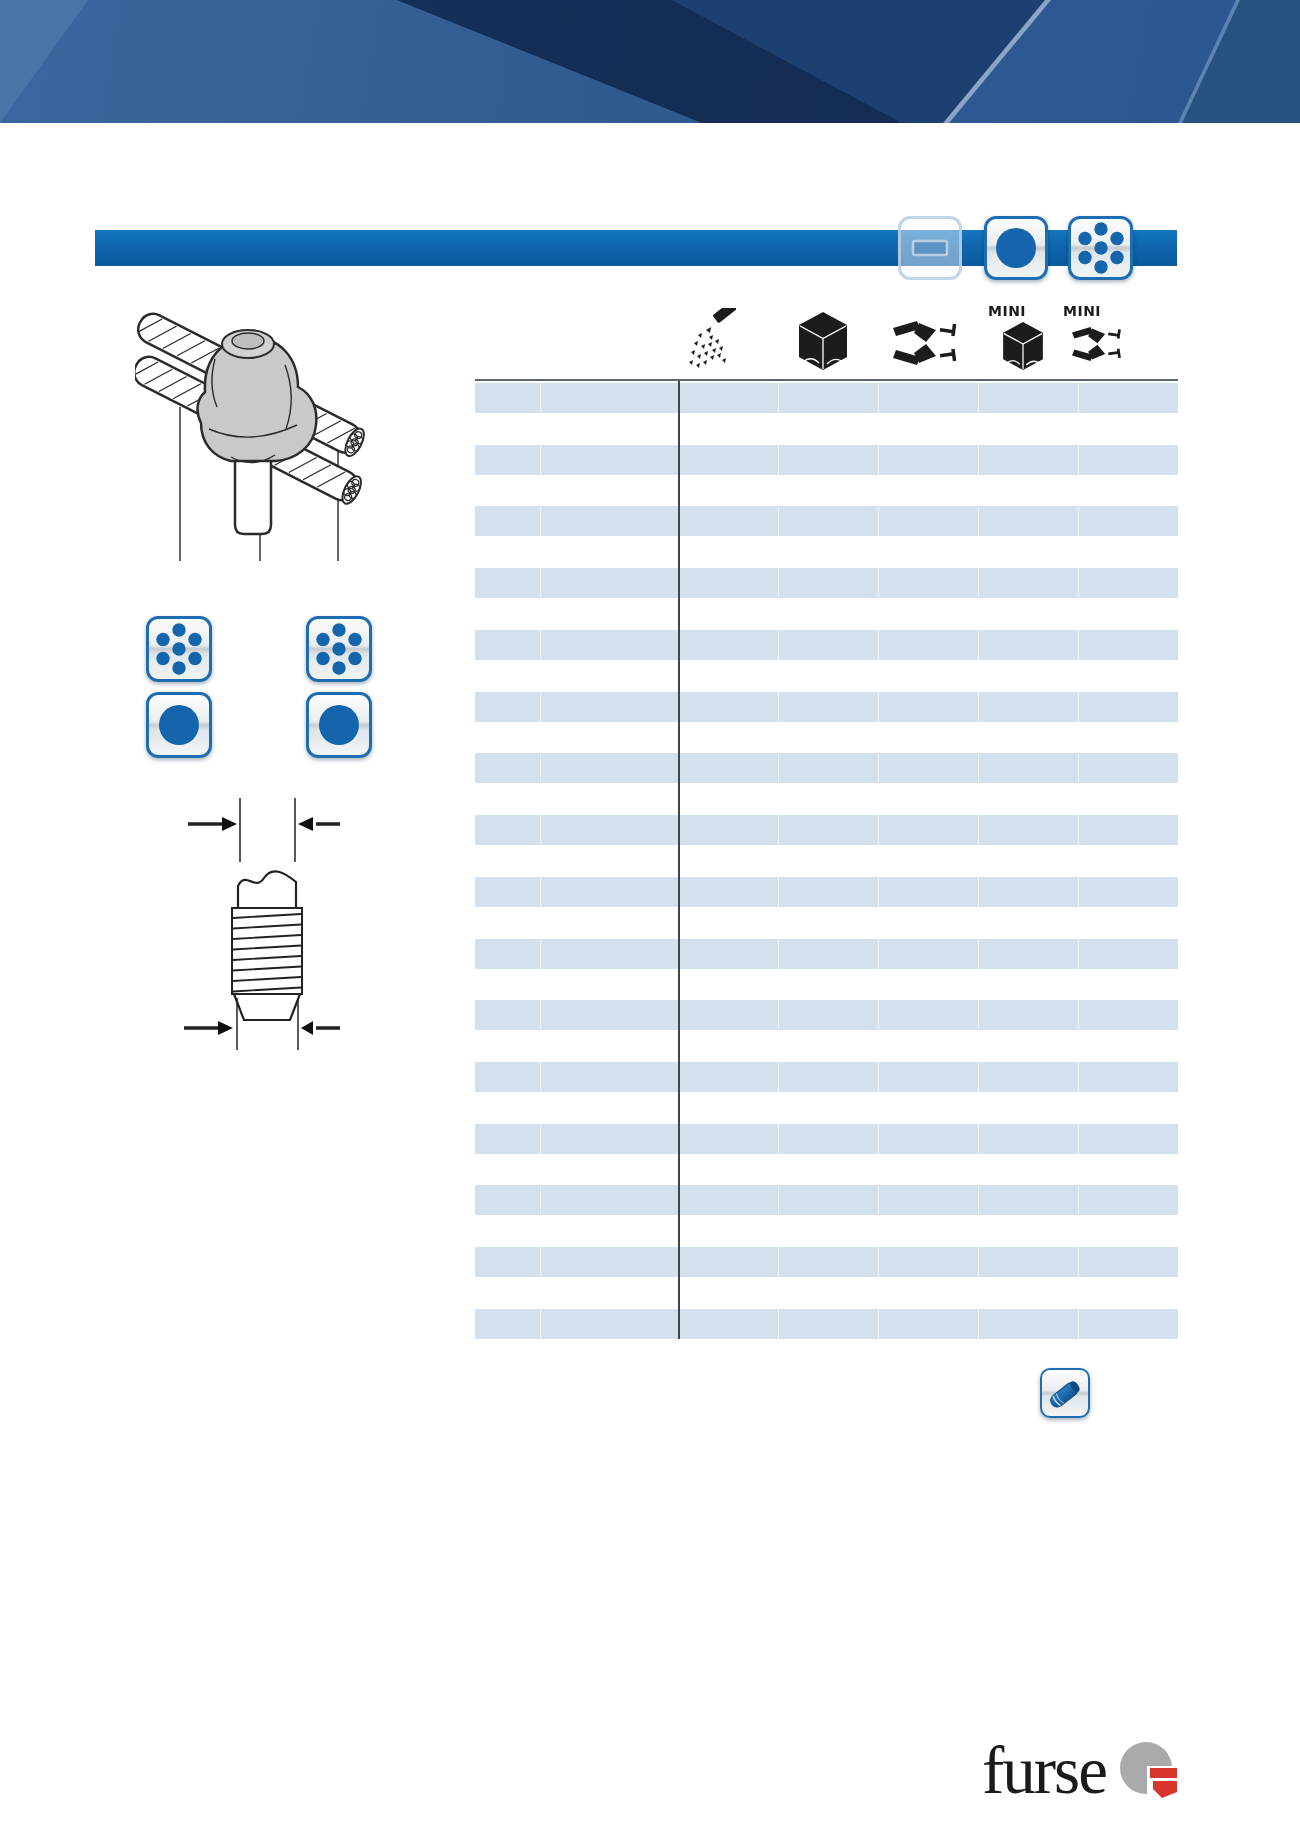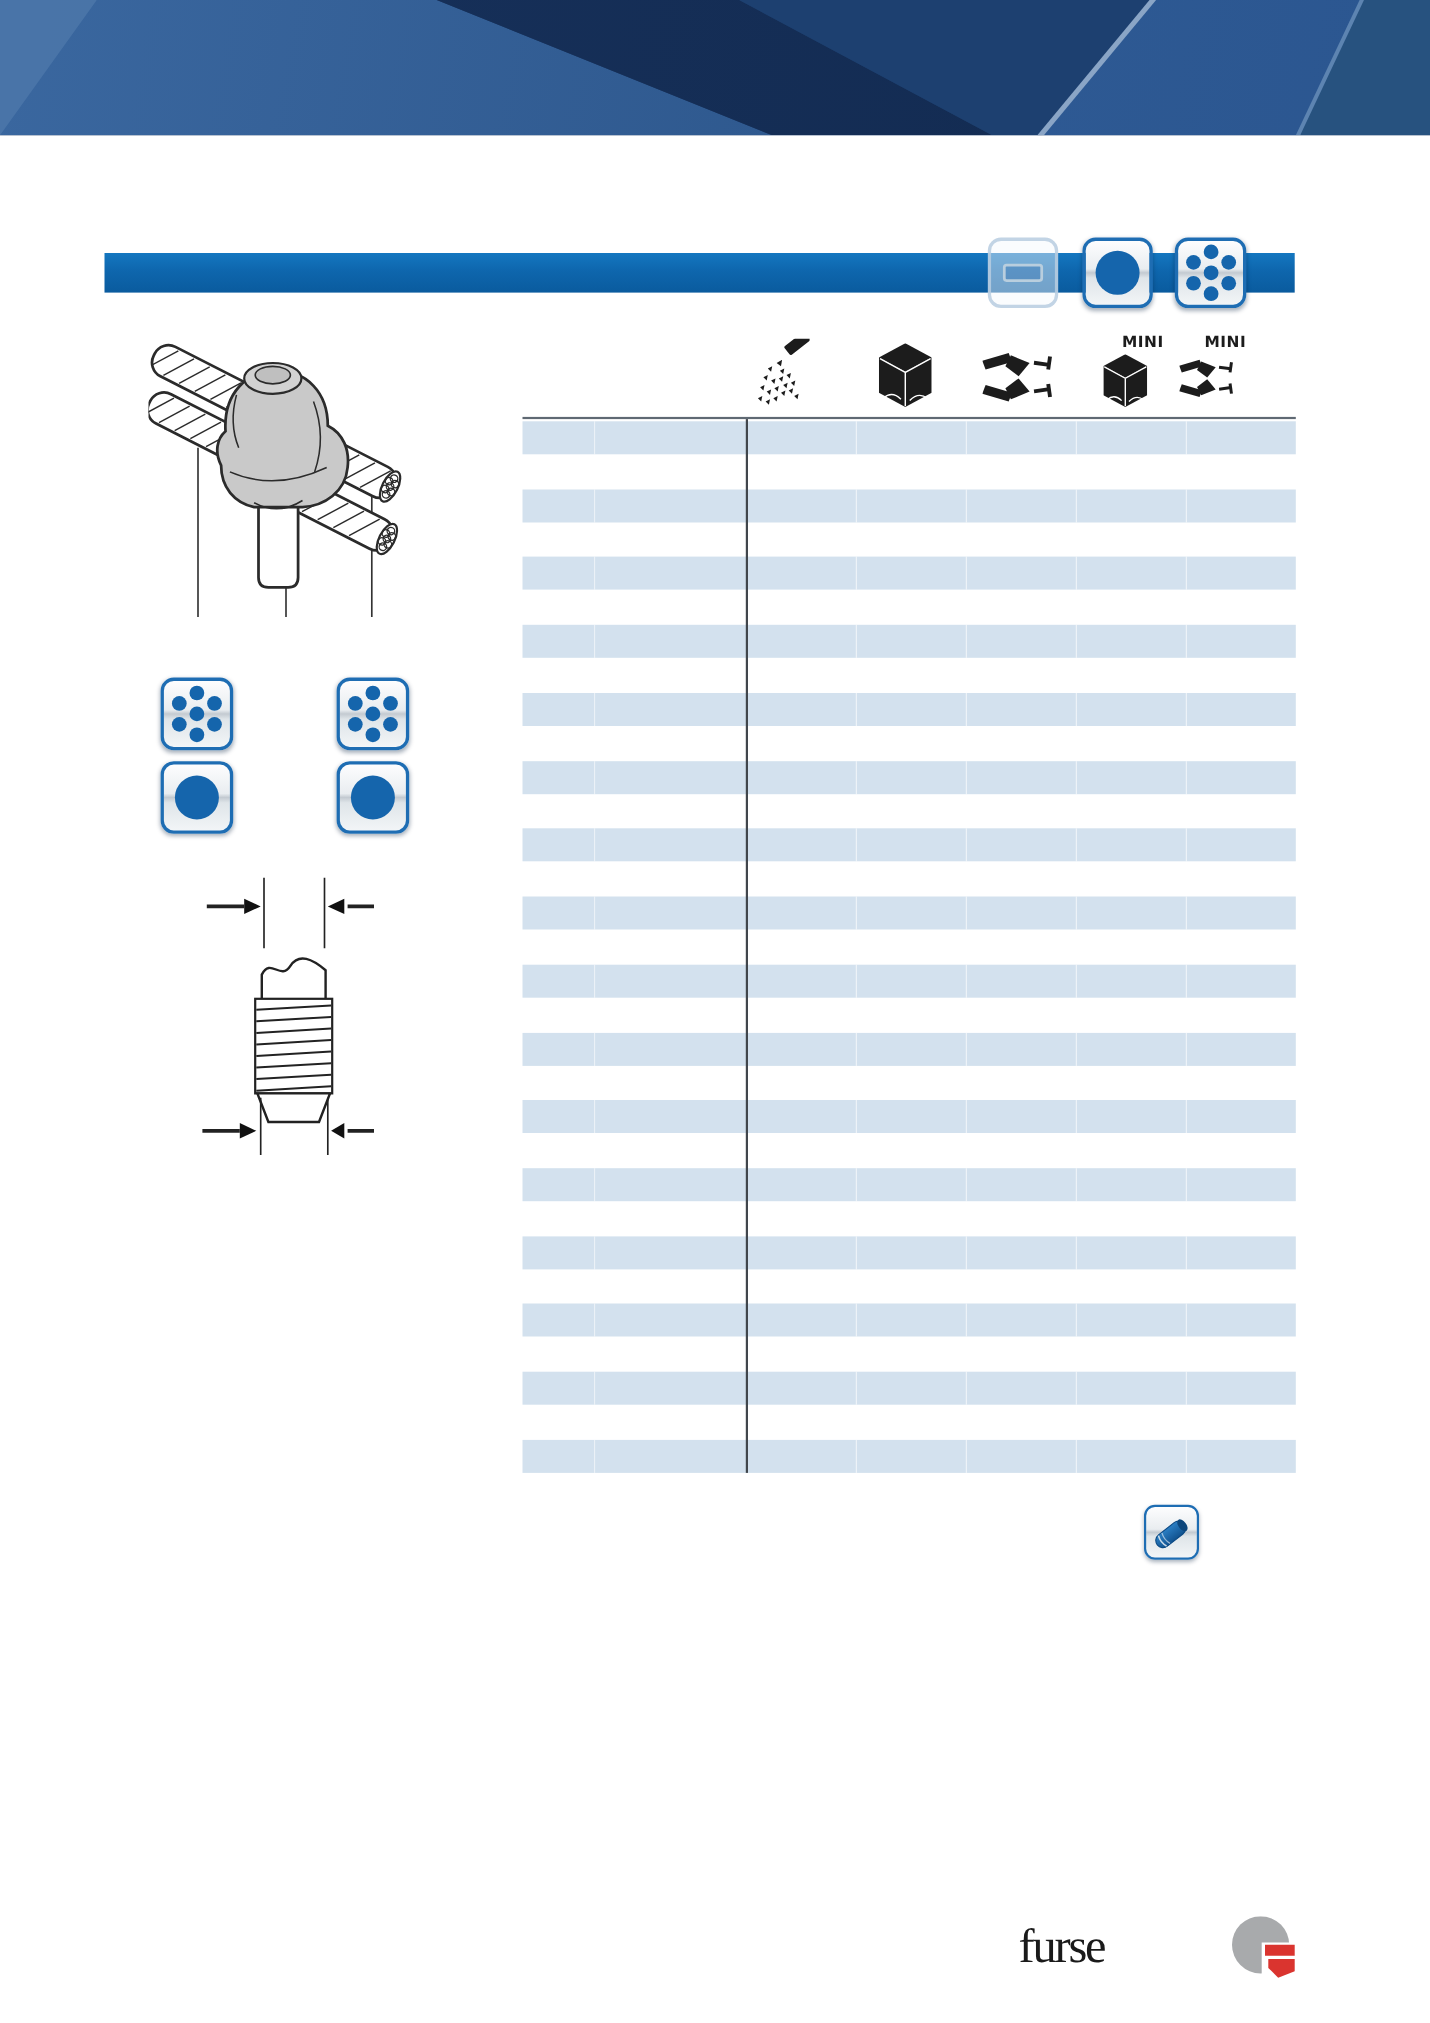--- a/index.html
+++ b/index.html
@@ -39,24 +39,24 @@
           linear-gradient(rgba(255,255,255,.65),rgba(255,255,255,.65)),
           linear-gradient(rgba(255,255,255,.65),rgba(255,255,255,.65)),
           linear-gradient(rgba(255,255,255,.65),rgba(255,255,255,.65)),
           linear-gradient(rgba(255,255,255,.65),rgba(255,255,255,.65));
         background-size:1px 100%,1px 100%,1px 100%,1px 100%,1px 100%;
         background-position:65px 0,303px 0,403px 0,503px 0,603px 0;
         background-repeat:no-repeat;}
   .vrule{position:absolute;left:203px;top:0;width:2px;height:958px;background:#41464c;}
   
   .mini-label{position:absolute;font:bold 14px "DejaVu Sans",sans-serif;color:#1c1c1c;
-              letter-spacing:.5px;text-align:right;width:70px;}
-  
-  .logo-text{position:absolute;left:926px;top:1740px;font-family:"Liberation Serif",serif;
-             font-size:44px;line-height:60px;color:#1a1a1a;letter-spacing:-2px;}
+              letter-spacing:.5px;text-align:left;width:70px;}
+  
+  .logo-text{position:absolute;left:982px;top:1740px;font-family:"Liberation Serif",serif;
+             font-size:67px;line-height:60px;color:#1a1a1a;letter-spacing:-2px;}
   svg{display:block;}
 </style>
 </head>
 <body>
 
 <div class="abs banner">
   <div class="bn-left"></div>
   <div class="bn-streak"></div>
   <div class="bn-center"></div>
   <div class="bn-mid"></div>

